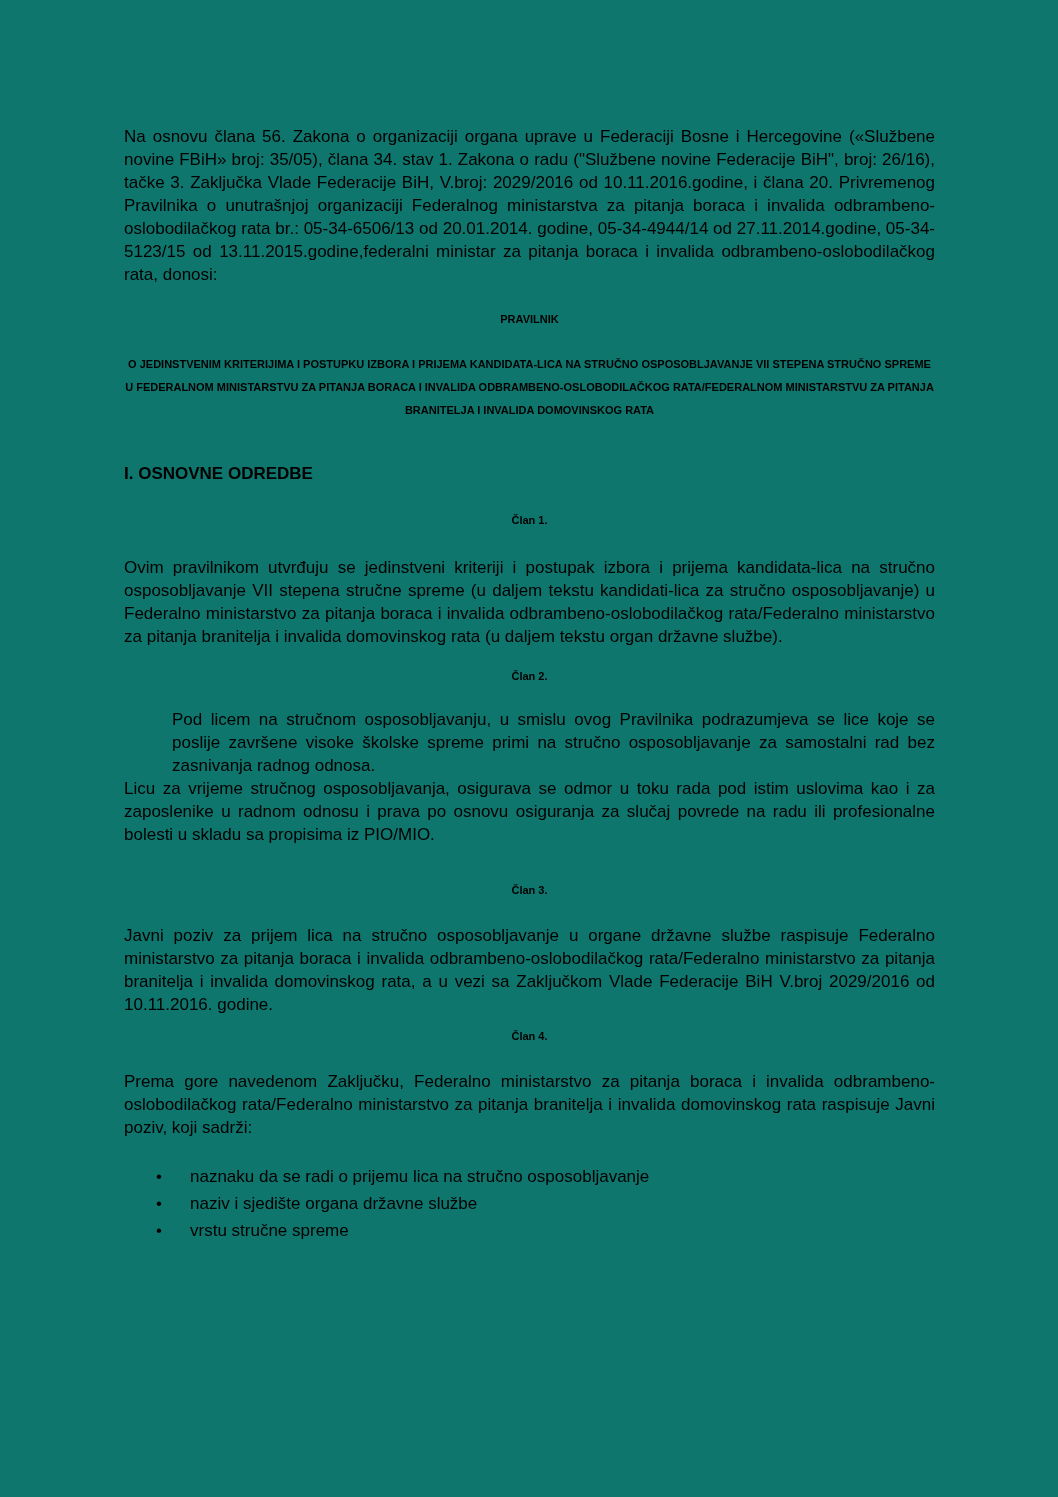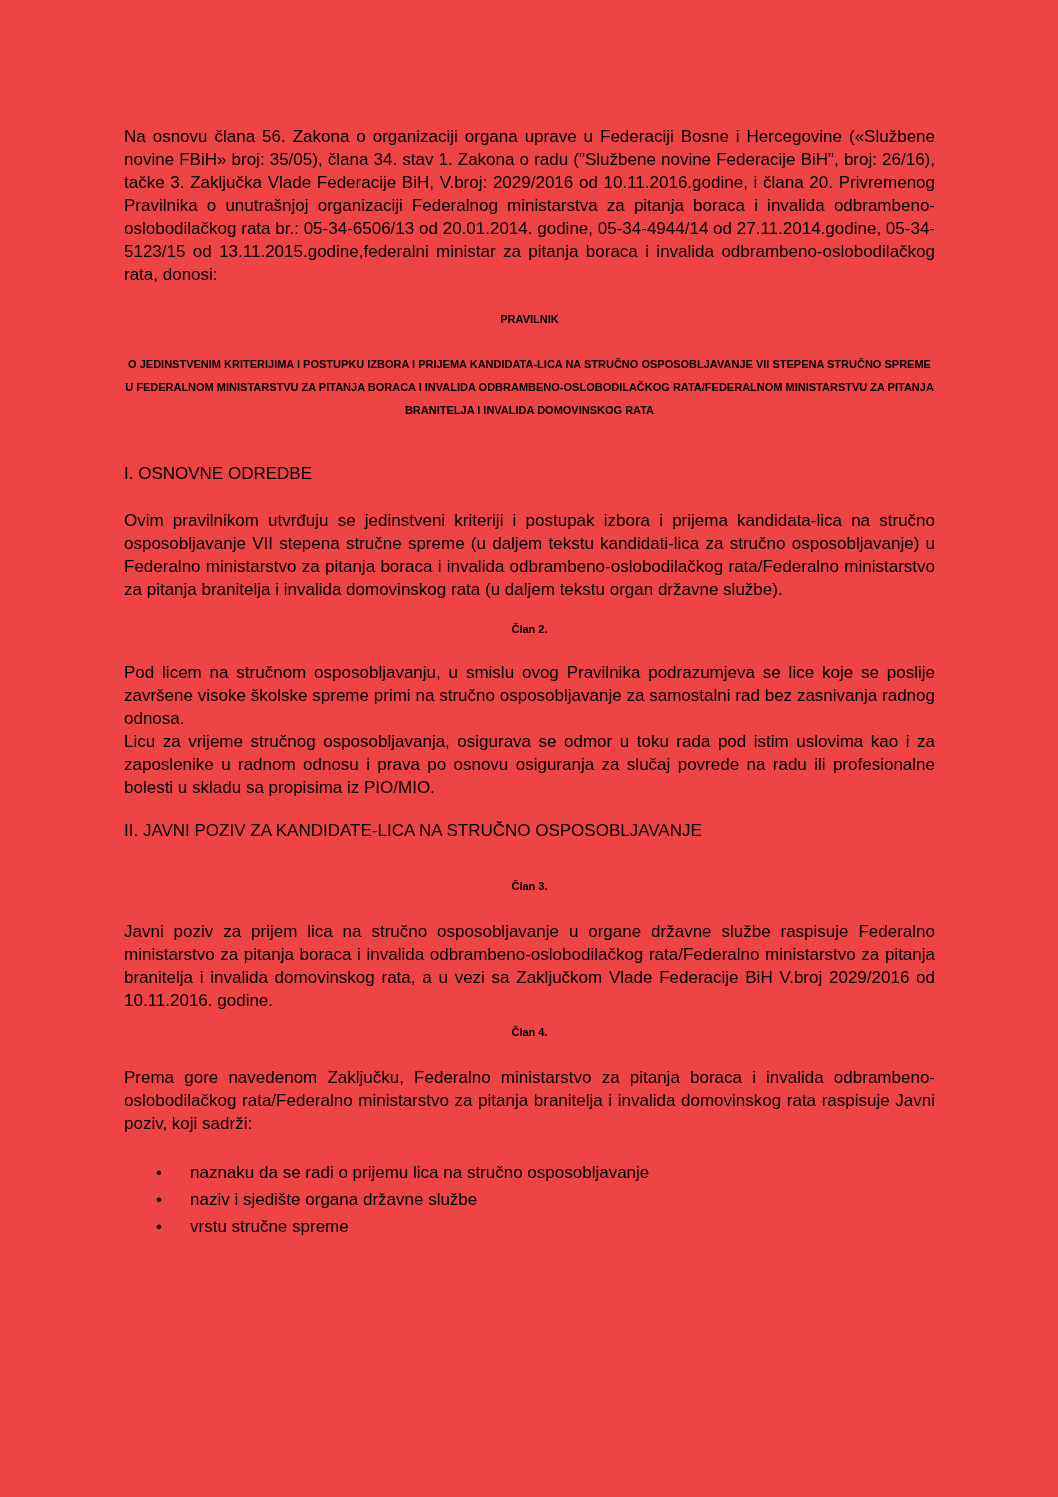--- a/index.html
+++ b/index.html
@@ -11,44 +11,44 @@
     height: 1497px;
     color: #000000;
     font-family: "Liberation Sans", sans-serif;
     font-size: 17px;
     line-height: 23px;
     overflow: hidden;
   }
   .page {
     width: 1058px;
     height: 1497px;
-    background: #ef4444;
+    background: #0f766e;
     padding: 125px 123px 16px 124px;
   }
   .justify {
     text-align: justify;
     text-justify: inter-word;
   }
   .center-bold {
     text-align: center;
     font-weight: bold;
     font-size: 11px;
   }
   .left-bold {
     text-align: left;
-    font-weight: normal;
+    font-weight: bold;
     font-size: 17px;
   }
   .mt-title    { margin-top: 22px; }
   .mt-subtitle { margin-top: 22px; }
   .mt-sec1     { margin-top: 40px; }
   .mt-clan1h   { margin-top: 24px; }
   .mt-clan1b   { margin-top: 24px; }
   .mt-clan2h   { margin-top: 17px; }
-  .mt-clan2p   { margin-top: 20px; }
+  .mt-clan2p   { margin-top: 20px; margin-left: 48px; }
   .mt-sec2     { margin-top: 20px; }
   .mt-clan3h   { margin-top: 33px; }
   .mt-clan3b   { margin-top: 22px; }
   .mt-clan4h   { margin-top: 9px; }
   .mt-clan4b   { margin-top: 22px; }
   ul.bullets {
     margin-top: 26px;
     padding-left: 66px;
     list-style: none;
   }
@@ -69,30 +69,30 @@
 <div class="page">
 
   <p class="justify">Na osnovu člana 56. Zakona o organizaciji organa uprave u Federaciji Bosne i Hercegovine («Službene novine FBiH» broj: 35/05), člana 34. stav 1. Zakona o radu ("Službene novine Federacije BiH", broj: 26/16), tačke 3. Zaključka Vlade Federacije BiH, V.broj: 2029/2016 od 10.11.2016.godine, i člana 20. Privremenog Pravilnika o unutrašnjoj organizaciji Federalnog ministarstva za pitanja boraca i invalida odbrambeno-oslobodilačkog rata br.: 05-34-6506/13 od 20.01.2014. godine, 05-34-4944/14 od 27.11.2014.godine, 05-34-5123/15 od 13.11.2015.godine,federalni ministar za pitanja boraca i invalida odbrambeno-oslobodilačkog rata, donosi:</p>
 
   <h1 class="center-bold mt-title">PRAVILNIK</h1>
 
   <h2 class="center-bold mt-subtitle">O JEDINSTVENIM KRITERIJIMA I POSTUPKU IZBORA I PRIJEMA KANDIDATA-LICA NA STRUČNO OSPOSOBLJAVANJE VII STEPENA STRUČNO SPREME U FEDERALNOM MINISTARSTVU ZA PITANJA BORACA I INVALIDA ODBRAMBENO-OSLOBODILAČKOG RATA/FEDERALNOM MINISTARSTVU ZA PITANJA BRANITELJA I INVALIDA DOMOVINSKOG RATA</h2>
 
   <h3 class="left-bold mt-sec1">I. OSNOVNE ODREDBE</h3>
 
+  <h4 class="center-bold mt-clan1h">Član 1.</h4>
 
   <p class="justify mt-clan1b">Ovim pravilnikom utvrđuju se jedinstveni kriteriji i postupak izbora i prijema kandidata-lica na stručno osposobljavanje VII stepena stručne spreme (u daljem tekstu kandidati-lica za stručno osposobljavanje) u Federalno ministarstvo za pitanja boraca i invalida odbrambeno-oslobodilačkog rata/Federalno ministarstvo za pitanja branitelja i invalida domovinskog rata (u daljem tekstu organ državne službe).</p>
 
   <h4 class="center-bold mt-clan2h">Član 2.</h4>
 
   <p class="justify mt-clan2p">Pod licem na stručnom osposobljavanju, u smislu ovog Pravilnika podrazumjeva se lice koje se poslije završene visoke školske spreme primi na stručno osposobljavanje za samostalni rad bez zasnivanja radnog odnosa.</p>
 
   <p class="justify">Licu za vrijeme stručnog osposobljavanja, osigurava se odmor u toku rada pod istim uslovima kao i za zaposlenike u radnom odnosu i prava po osnovu osiguranja za slučaj povrede na radu ili profesionalne bolesti u skladu sa propisima iz PIO/MIO.</p>
 
-  <h3 class="left-bold mt-sec2">II. JAVNI POZIV ZA KANDIDATE-LICA NA STRUČNO OSPOSOBLJAVANJE</h3>
 
   <h4 class="center-bold mt-clan3h">Član 3.</h4>
 
   <p class="justify mt-clan3b">Javni poziv za prijem lica na stručno osposobljavanje u organe državne službe raspisuje Federalno ministarstvo za pitanja boraca i invalida odbrambeno-oslobodilačkog rata/Federalno ministarstvo za pitanja branitelja i invalida domovinskog rata, a u vezi sa Zaključkom Vlade Federacije BiH V.broj 2029/2016 od 10.11.2016. godine.</p>
 
   <h4 class="center-bold mt-clan4h">Član 4.</h4>
 
   <p class="justify mt-clan4b">Prema gore navedenom Zaključku, Federalno ministarstvo za pitanja boraca i invalida odbrambeno- oslobodilačkog rata/Federalno ministarstvo za pitanja branitelja i invalida domovinskog rata raspisuje Javni poziv, koji sadrži:</p>
 
   <ul class="bullets">

